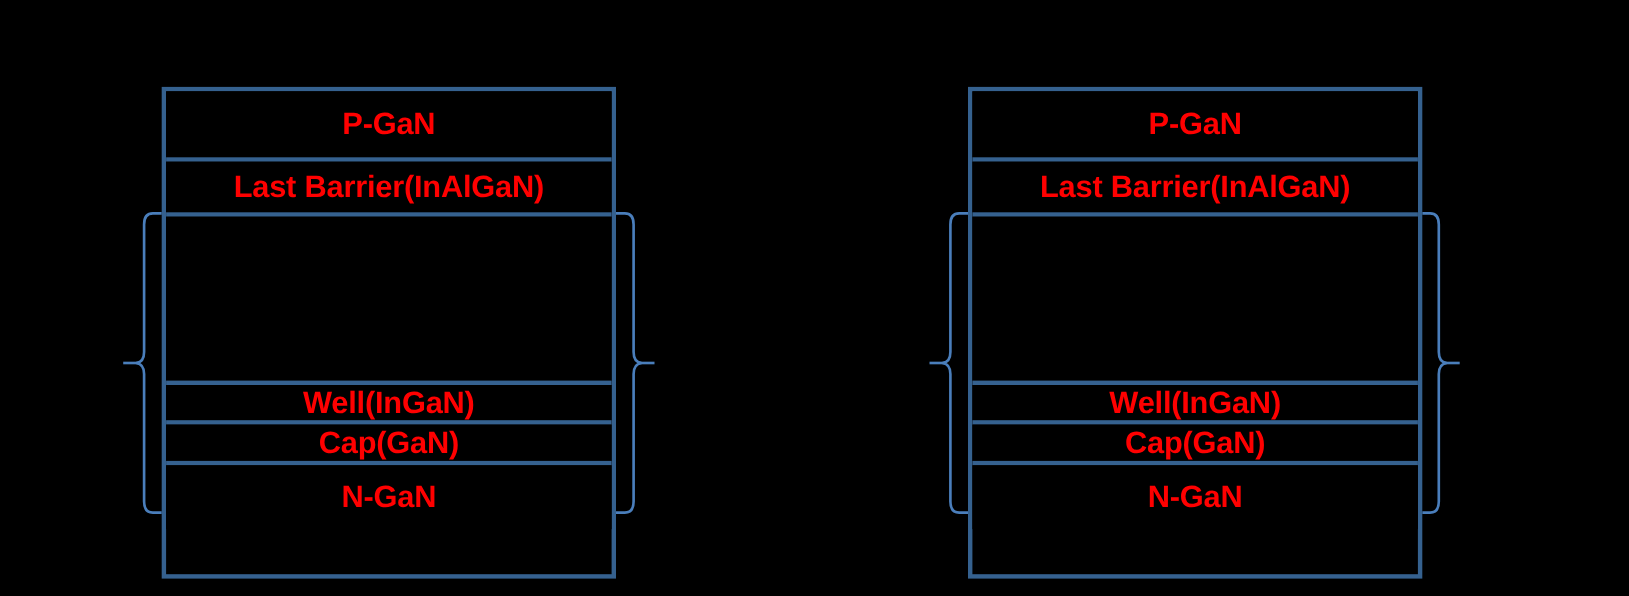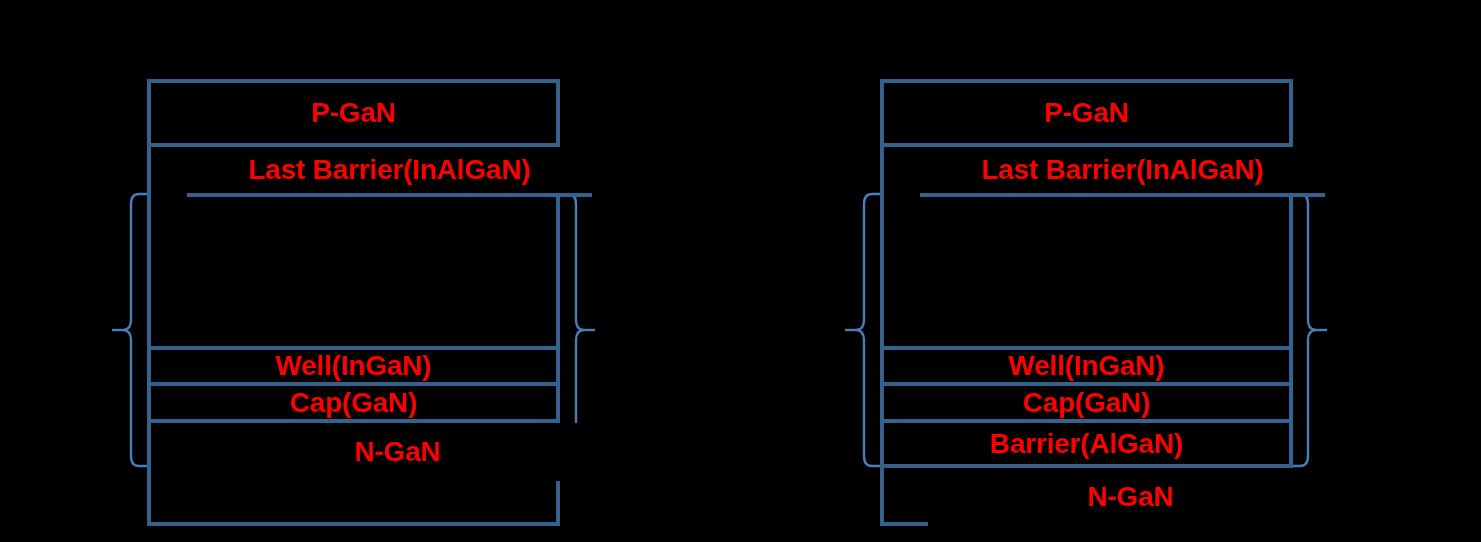--- a/index.html
+++ b/index.html
@@ -33,35 +33,34 @@
     box-sizing: border-box;
     display: flex;
     align-items: center;
     justify-content: center;
     width: 100%;
     background: #000000;
     border-bottom: 4px solid #35618F;
   }
   .layer:last-child {
     border-bottom: none;
-    margin-left: 44px;
   }
   .layer-label {
     color: #FF0000;
     font-weight: bold;
     font-size: 28px;
     line-height: 1;
     letter-spacing: -0.2px;
     white-space: nowrap;
     font-family: "Liberation Sans", sans-serif;
   }
 
   
   .l-pgan        { height: 64px; }
-  .l-lastbarrier { height: 50px; margin-left: 36px; }
+  .l-lastbarrier { height: 50px; }
   .l-mqw         { height: 153px; }
   .l-well        { height: 36px; }
   .l-cap         { height: 37px; }
   .l-barrier     { height: 45px; }
   .l-ngan        { height: 58px; }
 
   
   .brace {
     position: absolute;
     pointer-events: none;
@@ -147,22 +146,19 @@
     </div>
 
     <div class="layer l-well">
       <span class="layer-label">Well(InGaN)</span>
     </div>
 
     <div class="layer l-cap">
       <span class="layer-label">Cap(GaN)</span>
     </div>
 
-    <div class="layer l-barrier">
-      <span class="layer-label">Barrier(AlGaN)</span>
-    </div>
 
     <div class="layer l-ngan">
       <span class="layer-label">N-GaN</span>
     </div>
   </div>
 
 </div>
 
 </body></html>

